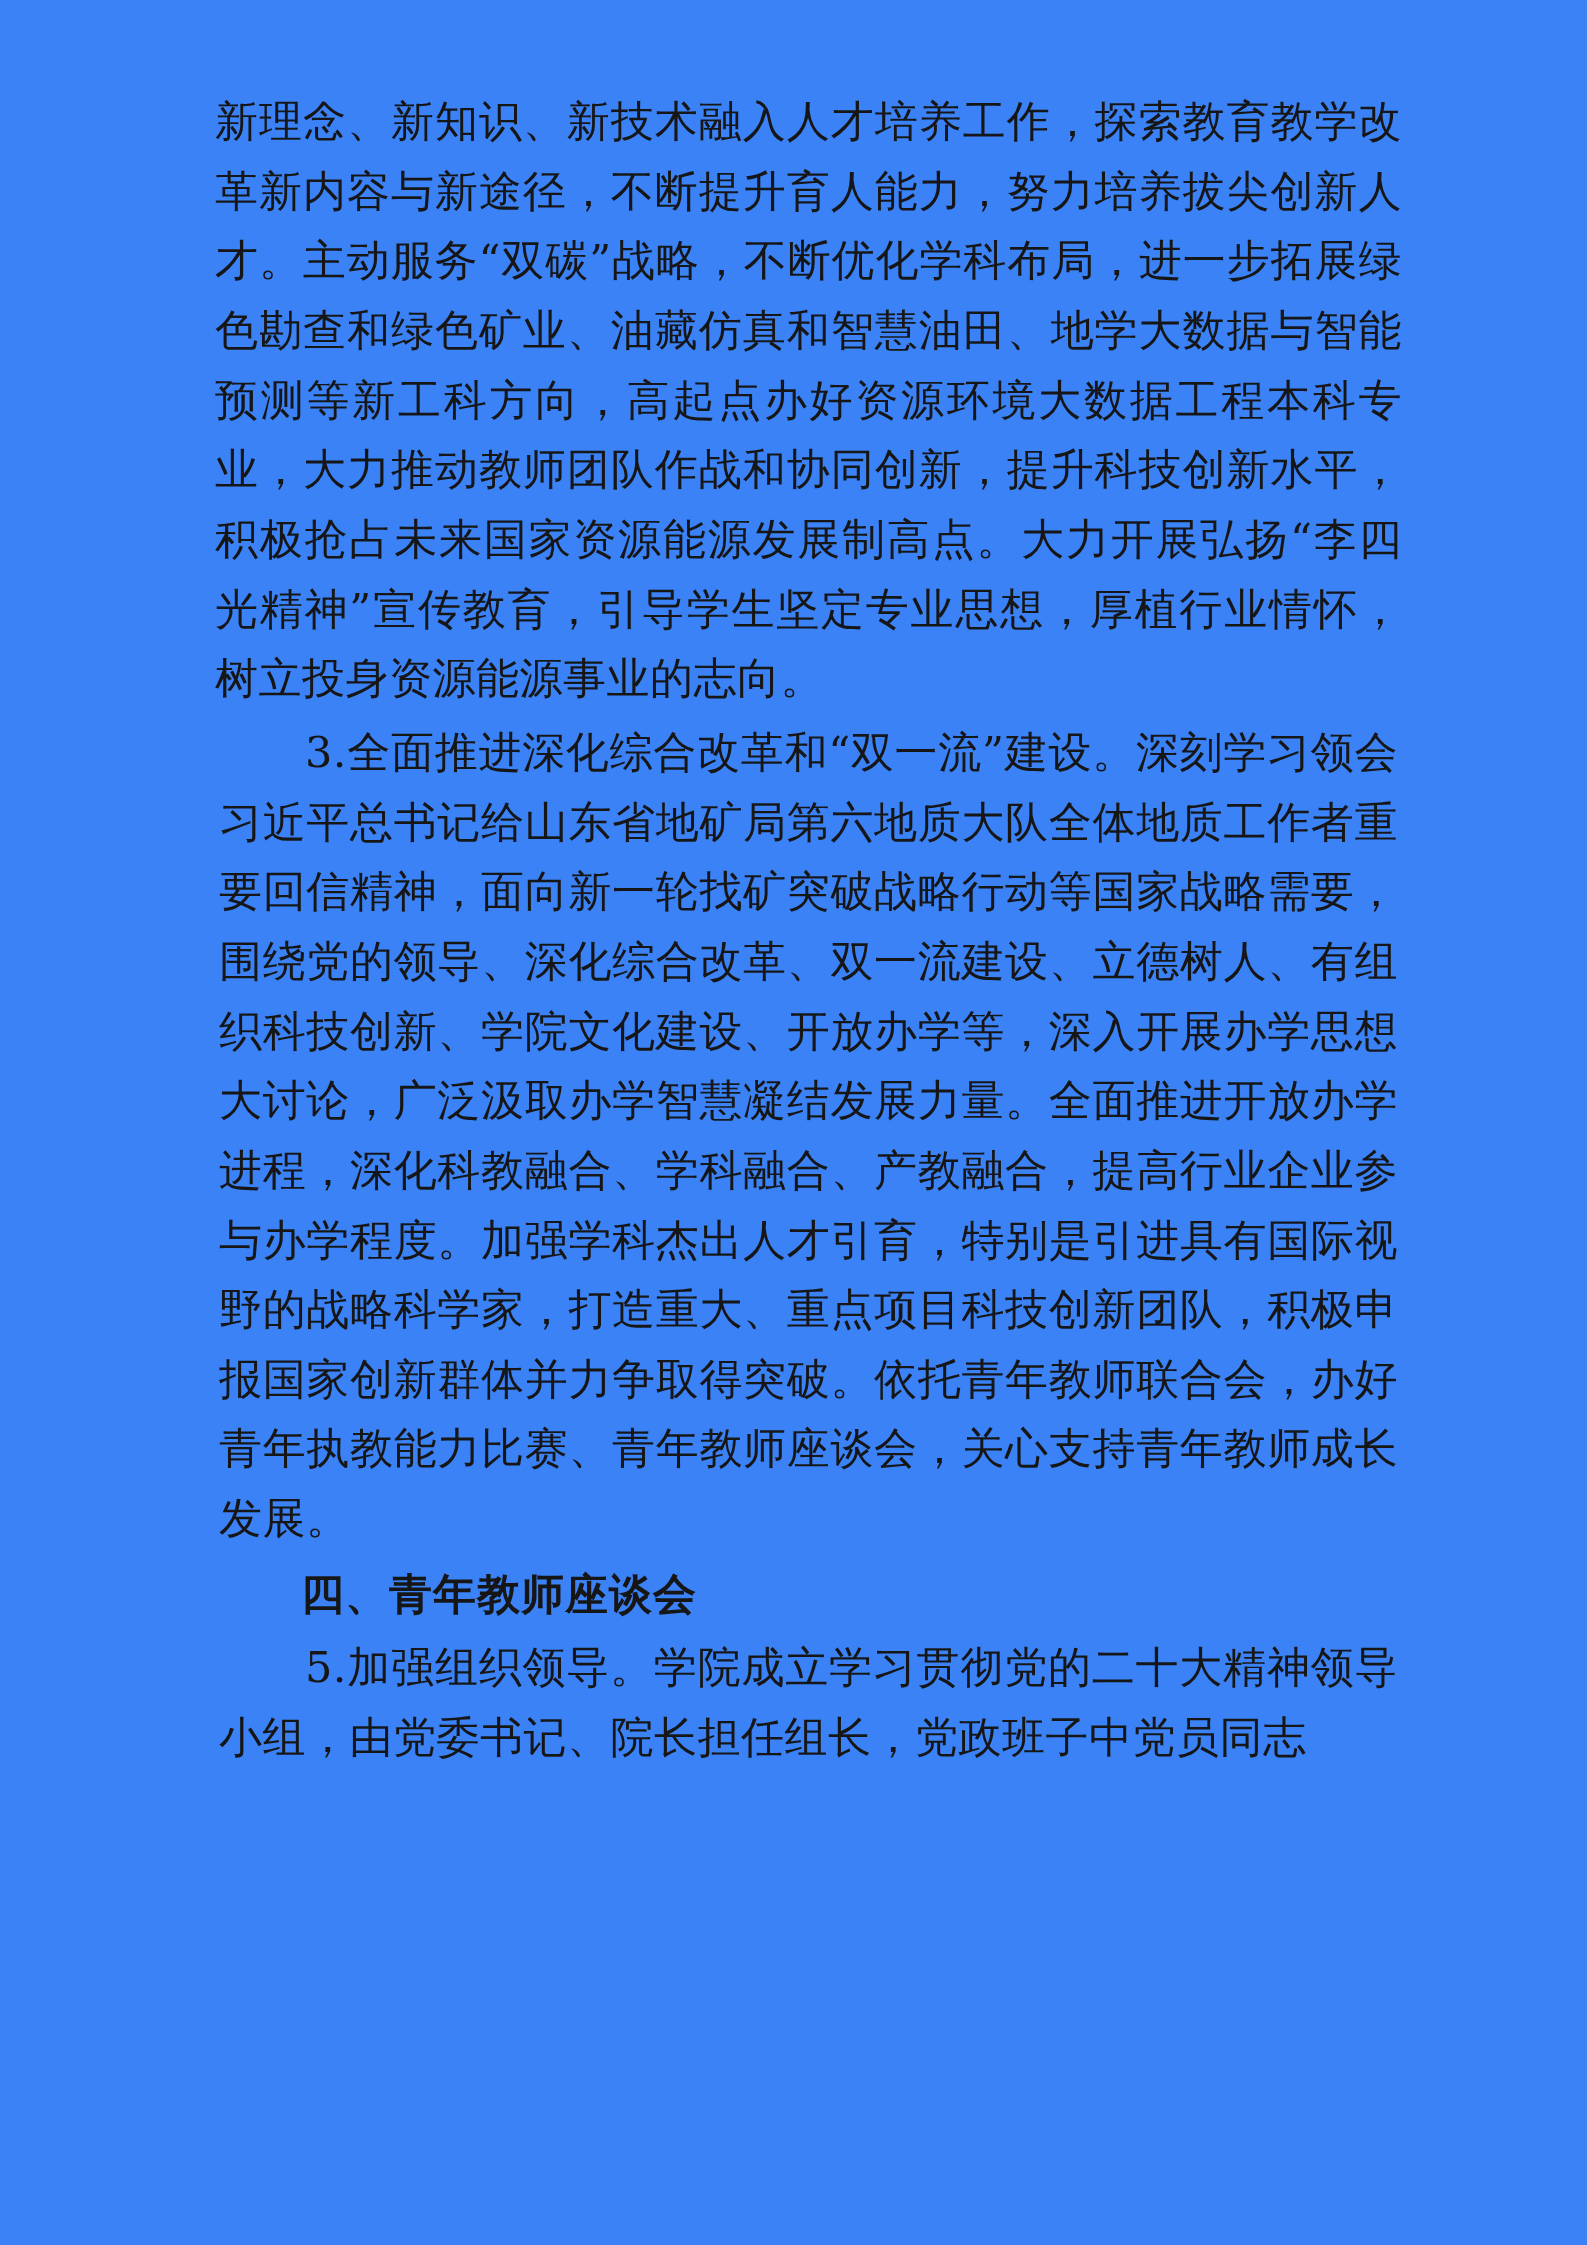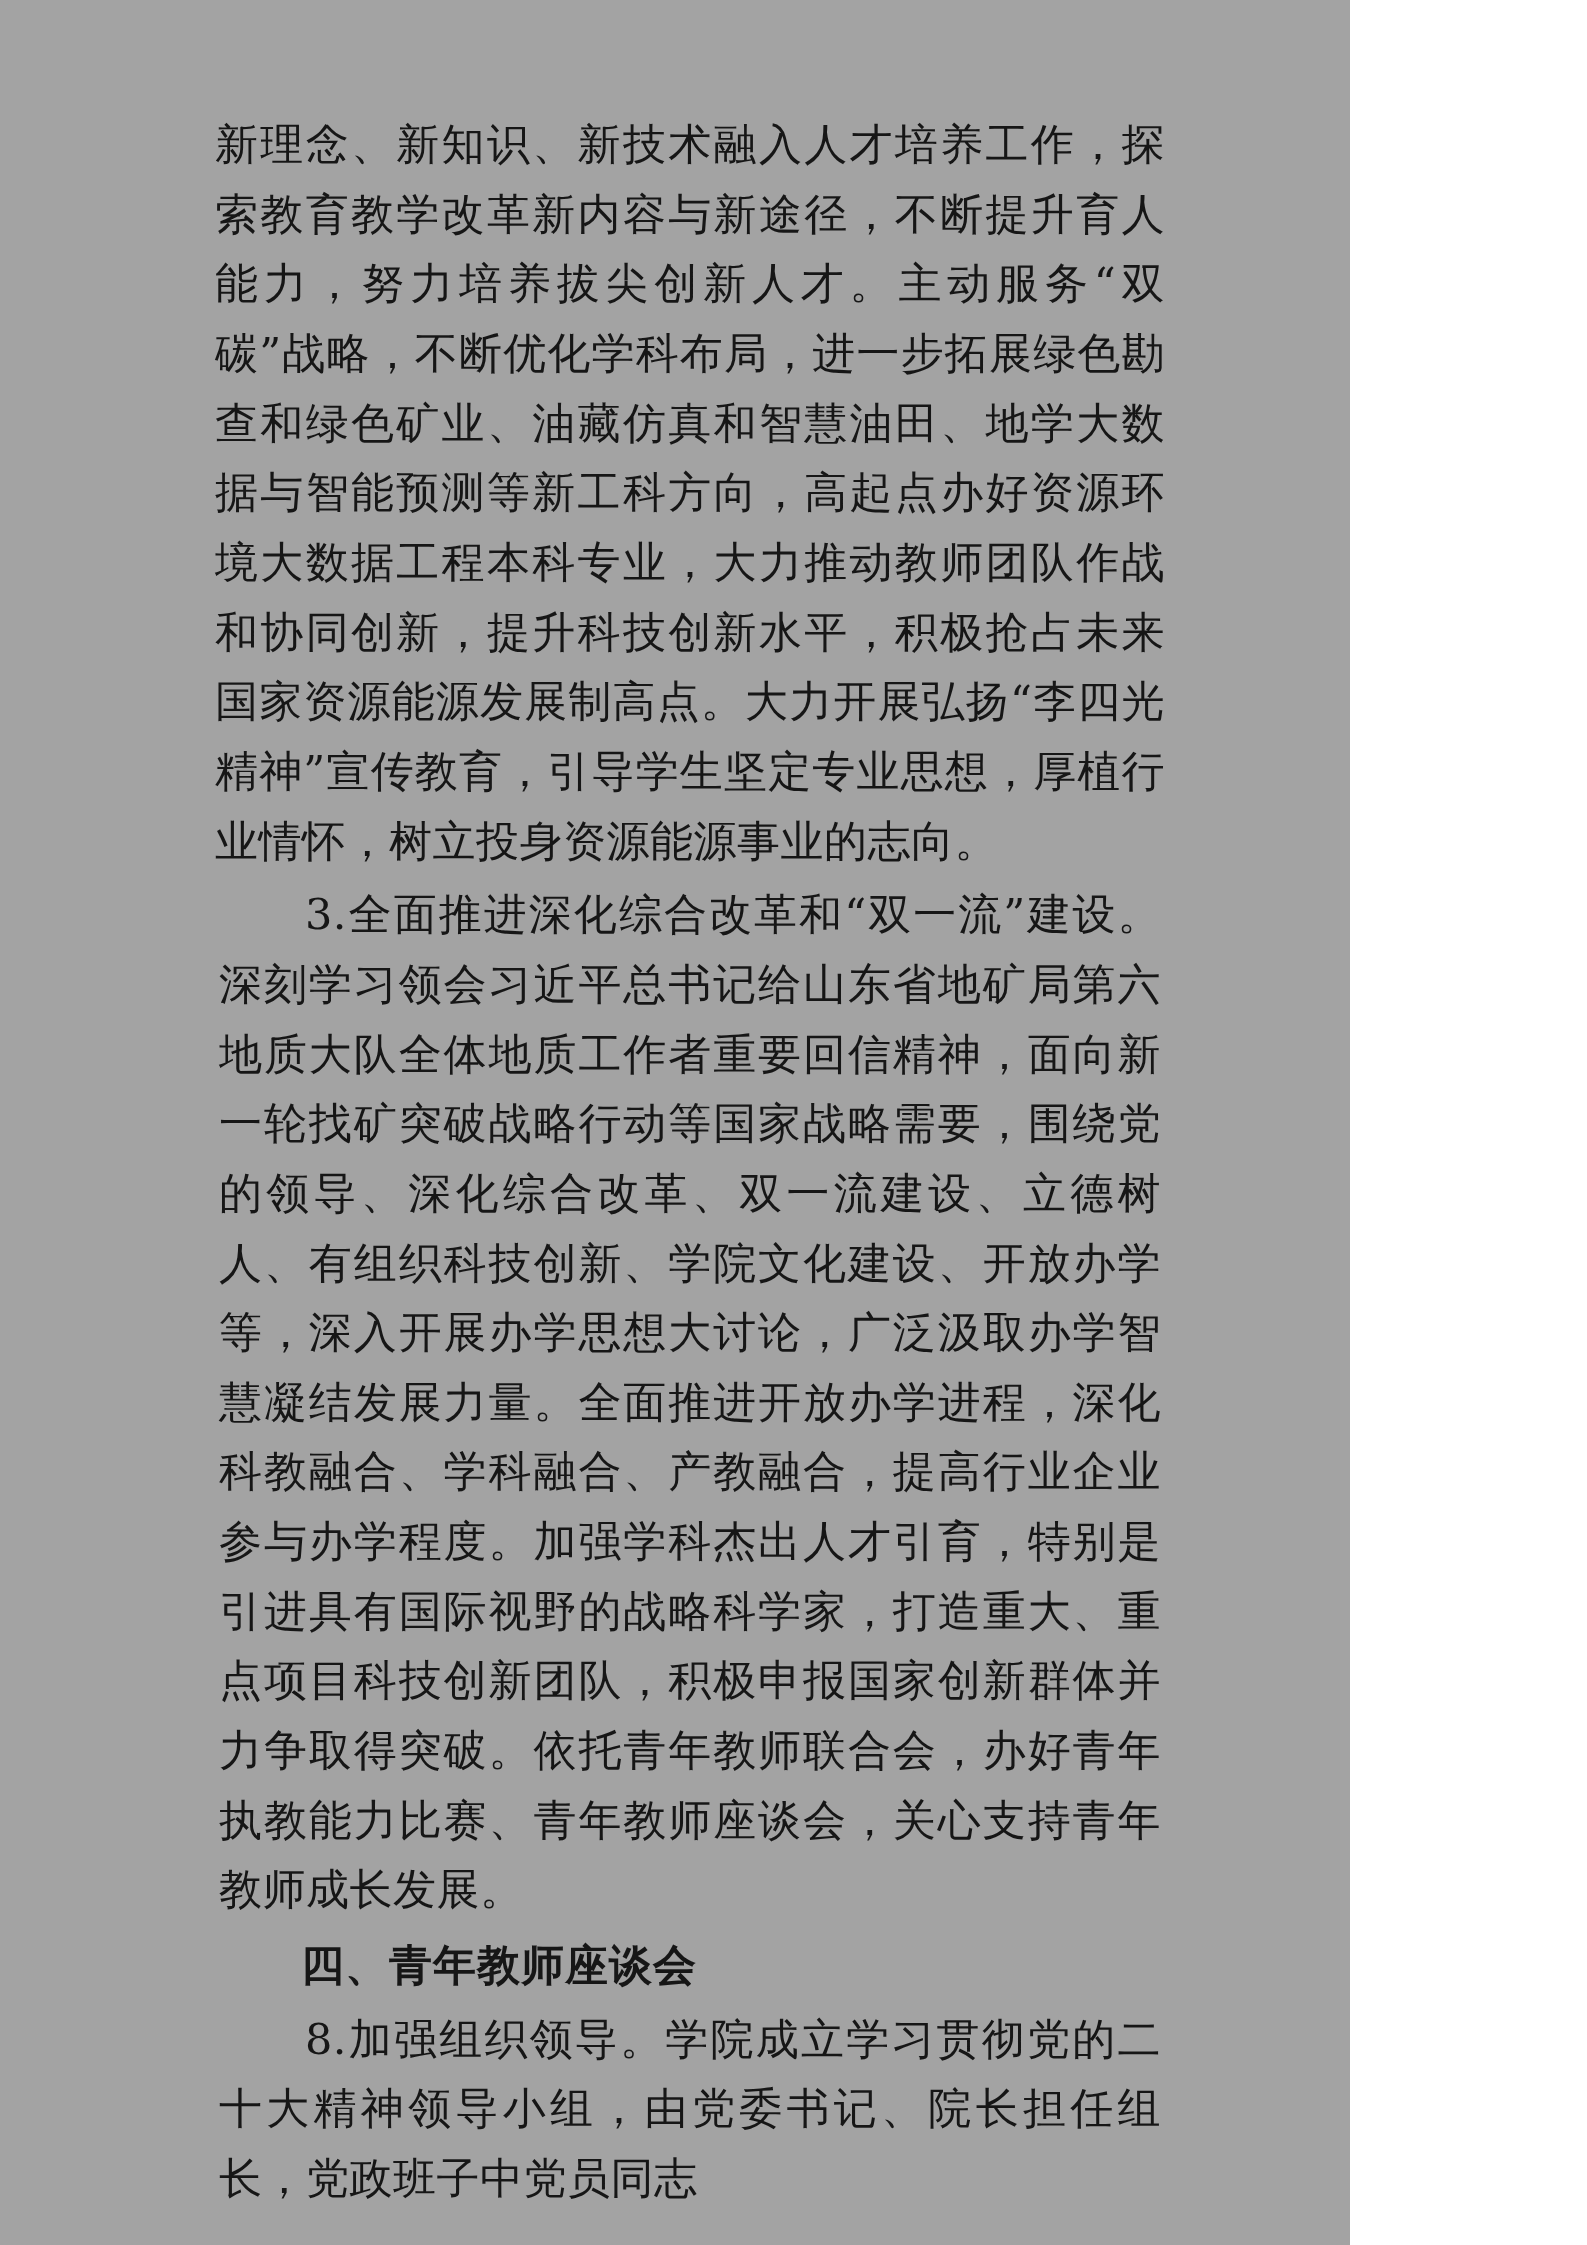--- a/index.html
+++ b/index.html
@@ -9,25 +9,25 @@
   }
   body {
     width: 1587px;
     height: 2245px;
     font-family: "DejaVu Serif", serif;
     color: #1a1a1a;
     overflow: hidden;
   }
   .page {
     position: relative;
-    width: 1350px;
+    width: 1587px;
     height: 2245px;
-    background: #a3a3a3;
+    background: #3b82f6;
     box-sizing: border-box;
-    padding: 110px 185px 0 215px;
+    padding: 87px 185px 0 215px;
   }
   .doc-body {
     font-size: 43px;
     line-height: 1.62;
     letter-spacing: 0.5px;
     text-align: justify;
     text-justify: inter-ideograph;
     color: #161616;
   }
   p.para {
@@ -52,16 +52,16 @@
 
 <div class="page">
   <div class="doc-body">
 
     <p class="para">新理念、新知识、新技术融入人才培养工作，探索教育教学改革新内容与新途径，不断提升育人能力，努力培养拔尖创新人才。主动服务“双碳”战略，不断优化学科布局，进一步拓展绿色勘查和绿色矿业、油藏仿真和智慧油田、地学大数据与智能预测等新工科方向，高起点办好资源环境大数据工程本科专业，大力推动教师团队作战和协同创新，提升科技创新水平，积极抢占未来国家资源能源发展制高点。大力开展弘扬“李四光精神”宣传教育，引导学生坚定专业思想，厚植行业情怀，树立投身资源能源事业的志向。</p>
 
     <p class="para-indent">3.全面推进深化综合改革和“双一流”建设。深刻学习领会习近平总书记给山东省地矿局第六地质大队全体地质工作者重要回信精神，面向新一轮找矿突破战略行动等国家战略需要，围绕党的领导、深化综合改革、双一流建设、立德树人、有组织科技创新、学院文化建设、开放办学等，深入开展办学思想大讨论，广泛汲取办学智慧凝结发展力量。全面推进开放办学进程，深化科教融合、学科融合、产教融合，提高行业企业参与办学程度。加强学科杰出人才引育，特别是引进具有国际视野的战略科学家，打造重大、重点项目科技创新团队，积极申报国家创新群体并力争取得突破。依托青年教师联合会，办好青年执教能力比赛、青年教师座谈会，关心支持青年教师成长发展。</p>
 
     <p class="heading">四、青年教师座谈会</p>
 
-    <p class="para-indent">8.加强组织领导。学院成立学习贯彻党的二十大精神领导小组，由党委书记、院长担任组长，党政班子中党员同志</p>
+    <p class="para-indent">5.加强组织领导。学院成立学习贯彻党的二十大精神领导小组，由党委书记、院长担任组长，党政班子中党员同志</p>
 
   </div>
 </div>
 
 </body></html>

